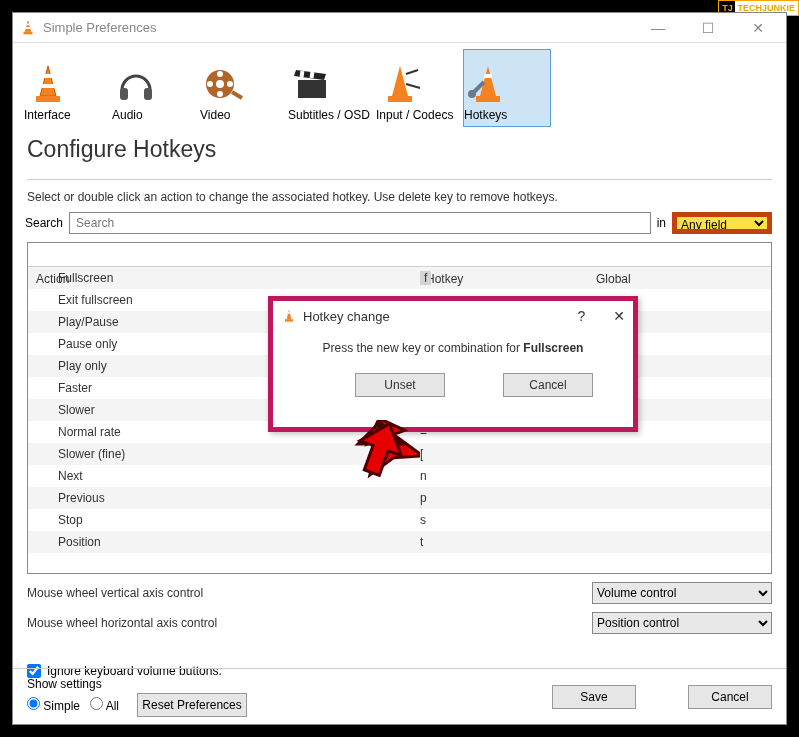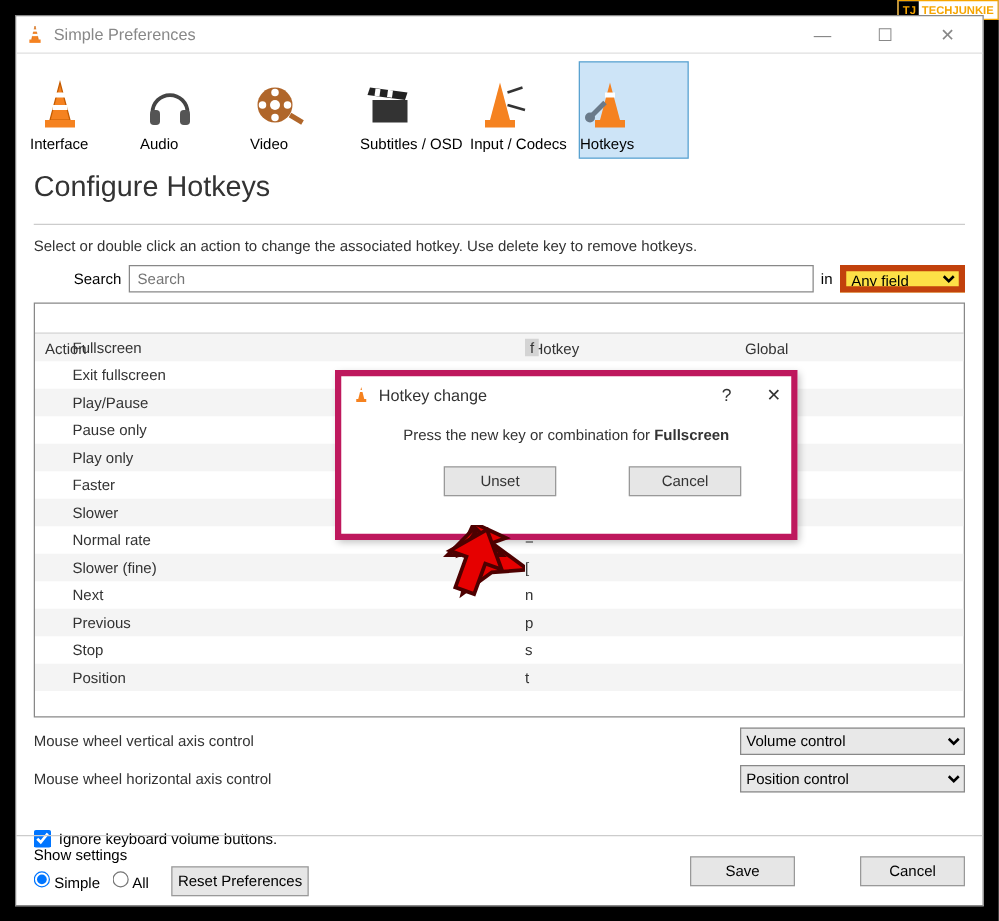--- a/index.html
+++ b/index.html
@@ -36,21 +36,21 @@
 .cat.selected { background:#cde4f7; border:1px solid #5aa2d0; }
 .cat-icon { width: 48px; height: 48px; display:flex; align-items:center; justify-content:center; }
 
 
 .page-title { font-size: 23px; font-weight: 300; color:#333; padding: 8px 14px 10px 14px; }
 
 
 .instr { font-size: 12px; color:#333; padding: 0 14px 8px 14px; }
 
 
-.search-row { display:flex; align-items:center; padding: 0 14px 8px 2px; gap:6px; font-size:12px;margin-left:44px; }
+.search-row { display:flex; align-items:center; padding: 0 14px 8px 12px; gap:6px; font-size:12px; }
 .search-row input[type=text] {
   flex: 1; height: 22px; border:1px solid #888; padding:0 6px; font-size:12px;
 }
 .search-row select {
   height: 22px; width: 100px; border:5px solid #c2410c; background:#fde047; font-size:12px;
 }
 
 
 .tbl-wrap {
   margin: 0 14px; border:1px solid #888; height: 332px; position:relative; overflow:hidden;

